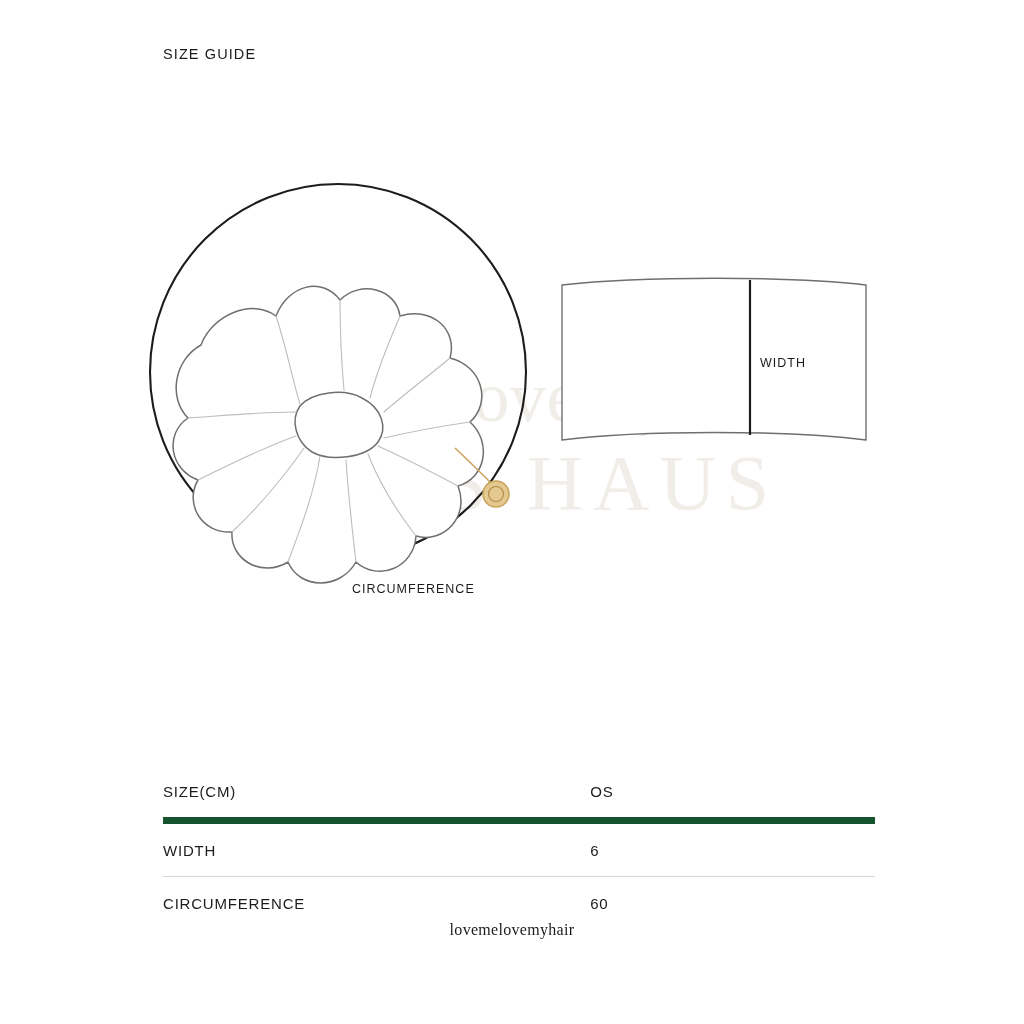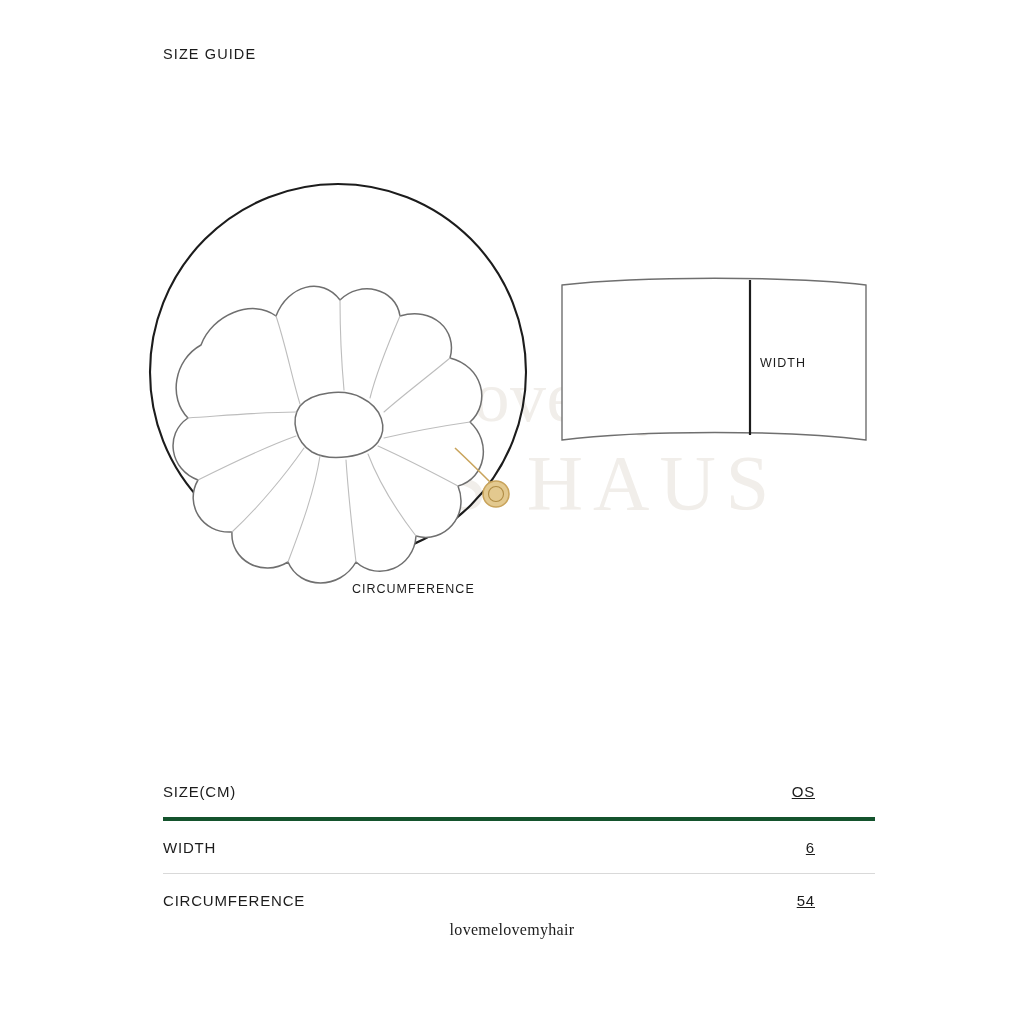--- a/index.html
+++ b/index.html
@@ -98,31 +98,31 @@
   }
   .size-table td {
     padding: 0;
     font-size: 15px;
     letter-spacing: 0.8px;
     color: #1c1c1c;
     height: 52px;
     vertical-align: middle;
   }
   .size-table tr.header-row td {
-    border-bottom: 4px solid #14532d;
+    border-bottom: 7px solid #14532d;
     font-size: 15px;
   }
   .size-table tr.data-row td {
     border-bottom: 1px solid #d9d9d9;
   }
   .size-table tr.data-row:last-child td {
     border-bottom: none;
   }
   .col-label { text-align: left; width: 60%; }
-  .col-value { text-align: right; padding-right: 60px !important; text-decoration: underline; }
+  .col-value { text-align: left; padding-right: 60px !important; }
 
   
   .footer {
     position: absolute;
     left: 0;
     top: 918px;
     width: 1024px;
     text-align: center;
     font-family: "Liberation Serif", serif;
     font-size: 16px;
@@ -209,21 +209,21 @@
       <tr class="header-row">
         <td class="col-label">SIZE(CM)</td>
         <td class="col-value">OS</td>
       </tr>
       <tr class="data-row">
         <td class="col-label">WIDTH</td>
         <td class="col-value">6</td>
       </tr>
       <tr class="data-row">
         <td class="col-label">CIRCUMFERENCE</td>
-        <td class="col-value">54</td>
+        <td class="col-value">60</td>
       </tr>
     </tbody>
   </table>
 
   <div class="footer">
     <div>lovemelovemyhair</div>
   </div>
 
 </div>
 

